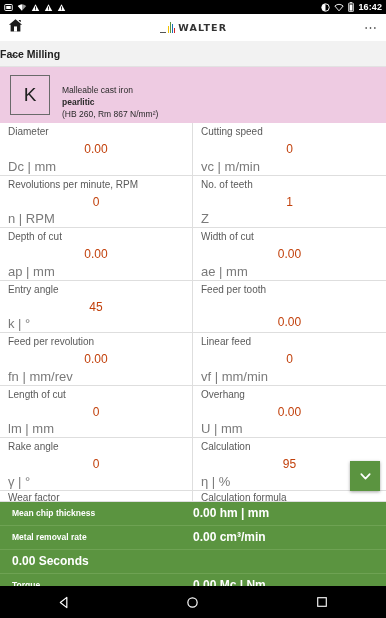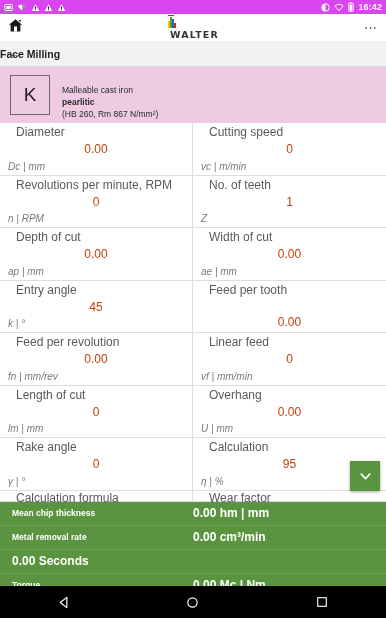--- a/index.html
+++ b/index.html
@@ -6,35 +6,35 @@
   html, body {
     width: 386px; height: 618px;
     font-family: "Liberation Sans", sans-serif;
     background: #ffffff;
     overflow: hidden;
   }
   #app { position: relative; width: 386px; height: 618px; background:#fff; }
 
   
   .statusbar {
-    height: 14px; background: #d946ef; color: #fff;
+    height: 14px; background: #000000; color: #fff;
     display: flex; align-items: center; justify-content: space-between;
     padding: 0 4px;
   }
   .sb-left, .sb-right { display: flex; align-items: center; gap: 4px; }
   .sb-icon { display:inline-flex; align-items:center; }
   .sb-clock { font-size: 9px; font-weight: bold; letter-spacing: .1px; line-height:14px; }
 
   
   .appbar {
     height: 27px; background: #fff;
     display: flex; align-items: center; justify-content: space-between;
     padding: 0 8px;
   }
-  .logo-wrap { display: flex; align-items: flex-start; gap: 1px; flex-direction: column; }
+  .logo-wrap { display: flex; align-items: flex-end; gap: 1px; }
   .logo-dash { width: 6px; height: 1.5px; background: #555; margin-right:1px; }
   .logo-bars { display: flex; align-items: flex-end; gap: 0.5px; height: 11px; }
   .logo-bars i { display:block; width: 1.5px; }
   .logo-text {
     font-family: "DejaVu Sans", sans-serif;
     font-size: 9.5px; font-weight: bold; letter-spacing: 1.1px;
     color: #333; margin-left: 2px;
   }
   .dots { color:#333; font-size: 13px; letter-spacing:1px; line-height:1; }
 
@@ -70,23 +70,23 @@
   
   .grid { display: flex; flex-wrap: wrap; }
   .cell {
     width: 50%; height: 52.5px;
     border-right: 1px solid #dedede; border-bottom: 1px solid #dedede;
     padding: 4px 8px 3px 8px;
     display: flex; flex-direction: column; justify-content: space-between;
     background: #fff;
   }
   .cell:nth-child(even) { border-right: none; }
-  .f-label { font-size: 12px; color: #5a5a5a; line-height: 10px; margin-left: 8px; }
+  .f-label { font-size: 10px; color: #5a5a5a; line-height: 10px; }
   .f-value { font-size: 12px; color: #c2410c; text-align: center; line-height: 14px; }
-  .f-unit  { font-size: 10px; color: #7a7a7a; line-height: 10px; font-style: italic; }
+  .f-unit  { font-size: 13px; color: #7a7a7a; line-height: 10px; }
 
   
   .fab {
     position: absolute; right: 6px; top: 461px;
     width: 30px; height: 30px; background: #5b9440;
     display: flex; align-items: center; justify-content: center;
     box-shadow: 0 1px 3px rgba(0,0,0,.35); cursor: pointer;
   }
 
   
@@ -271,24 +271,24 @@
       <div class="f-label">Rake angle</div>
       <div class="f-value">0</div>
       <div class="f-unit">γ | °</div>
     </div>
     <div class="cell">
       <div class="f-label">Calculation</div>
       <div class="f-value">95</div>
       <div class="f-unit">η | %</div>
     </div>
     <div class="cell" style="height:11px;padding-top:2px">
+      <div class="f-label">Wear factor</div>
+    </div>
+    <div class="cell" style="height:11px;padding-top:2px">
       <div class="f-label">Calculation formula</div>
-    </div>
-    <div class="cell" style="height:11px;padding-top:2px">
-      <div class="f-label">Wear factor</div>
     </div>
   </div>
 
   <div class="fab">
     <svg width="15" height="15" viewBox="0 0 16 16">
       <path d="M3.5 5.5 L8 10.2 L12.5 5.5" fill="none" stroke="#fff" stroke-width="1.8" stroke-linecap="round" stroke-linejoin="round"></path>
     </svg>
   </div>
 
   <div class="results">

